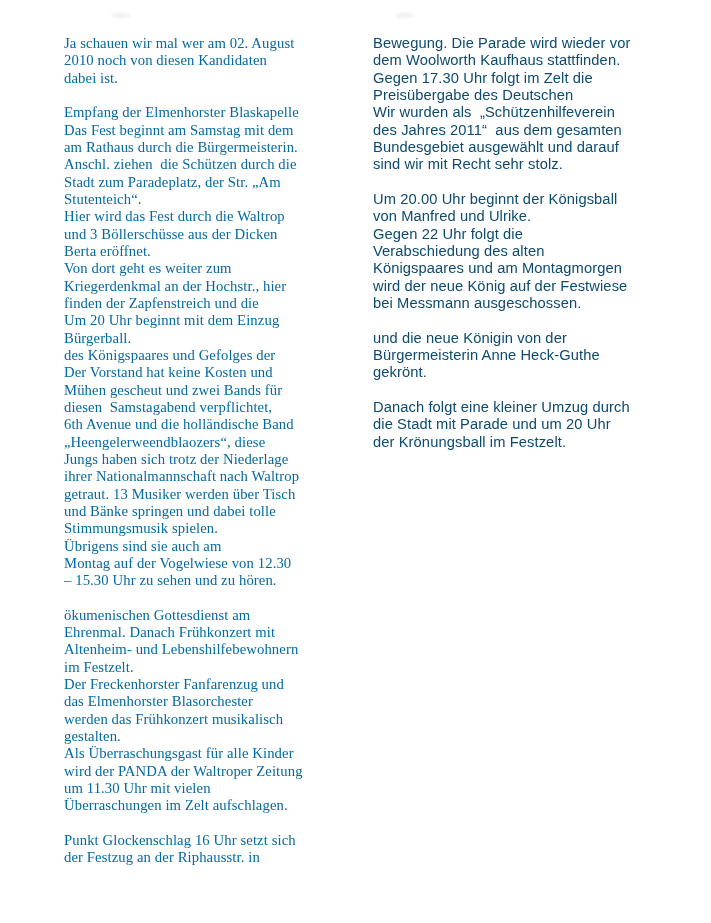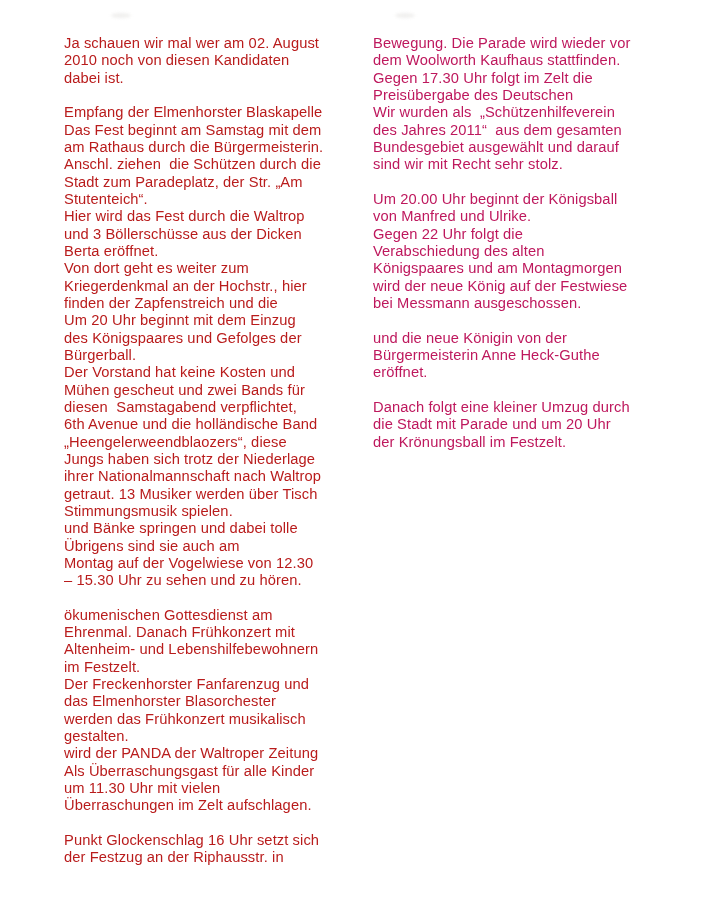--- a/index.html
+++ b/index.html
@@ -51,77 +51,77 @@
   .artifact-1 { left: 111px; top: 13px; width: 20px; height: 5px; }
   .artifact-2 { left: 395px; top: 13px; width: 20px; height: 5px; }
 </style>
 </head>
 <body style="background: rgb(255, 255, 255);">
 
 <div class="page">
   <div class="scan-artifact artifact-1"></div>
   <div class="scan-artifact artifact-2"></div>
 
-  <div class="column column-left" style="color: #b91c1c;">
+  <div class="column column-left" style="color: #0369a1; font-family: Liberation Serif, serif;">
       <div class="paragraph">
         <div class="line">Ja schauen wir mal wer am 02. August</div>
         <div class="line">2010 noch von diesen Kandidaten</div>
         <div class="line">dabei ist.</div>
       </div>
       <div class="paragraph">
         <div class="line">Empfang der Elmenhorster Blaskapelle</div>
         <div class="line">Das Fest beginnt am Samstag mit dem</div>
         <div class="line">am Rathaus durch die Bürgermeisterin.</div>
         <div class="line">Anschl. ziehen  die Schützen durch die</div>
         <div class="line">Stadt zum Paradeplatz, der Str. „Am</div>
         <div class="line">Stutenteich“.</div>
         <div class="line">Hier wird das Fest durch die Waltrop</div>
         <div class="line">und 3 Böllerschüsse aus der Dicken</div>
         <div class="line">Berta eröffnet.</div>
         <div class="line">Von dort geht es weiter zum</div>
         <div class="line">Kriegerdenkmal an der Hochstr., hier</div>
         <div class="line">finden der Zapfenstreich und die</div>
         <div class="line">Um 20 Uhr beginnt mit dem Einzug</div>
+        <div class="line">Bürgerball.</div>
         <div class="line">des Königspaares und Gefolges der</div>
-        <div class="line">Bürgerball.</div>
         <div class="line">Der Vorstand hat keine Kosten und</div>
         <div class="line">Mühen gescheut und zwei Bands für</div>
         <div class="line">diesen  Samstagabend verpflichtet,</div>
         <div class="line">6th Avenue und die holländische Band</div>
         <div class="line">„Heengelerweendblaozers“, diese</div>
         <div class="line">Jungs haben sich trotz der Niederlage</div>
         <div class="line">ihrer Nationalmannschaft nach Waltrop</div>
         <div class="line">getraut. 13 Musiker werden über Tisch</div>
+        <div class="line">und Bänke springen und dabei tolle</div>
         <div class="line">Stimmungsmusik spielen.</div>
-        <div class="line">und Bänke springen und dabei tolle</div>
         <div class="line">Übrigens sind sie auch am</div>
         <div class="line">Montag auf der Vogelwiese von 12.30</div>
         <div class="line">– 15.30 Uhr zu sehen und zu hören.</div>
       </div>
       <div class="paragraph">
         <div class="line">ökumenischen Gottesdienst am</div>
         <div class="line">Ehrenmal. Danach Frühkonzert mit</div>
         <div class="line">Altenheim- und Lebenshilfebewohnern</div>
         <div class="line">im Festzelt.</div>
         <div class="line">Der Freckenhorster Fanfarenzug und</div>
         <div class="line">das Elmenhorster Blasorchester</div>
         <div class="line">werden das Frühkonzert musikalisch</div>
         <div class="line">gestalten.</div>
+        <div class="line">Als Überraschungsgast für alle Kinder</div>
         <div class="line">wird der PANDA der Waltroper Zeitung</div>
-        <div class="line">Als Überraschungsgast für alle Kinder</div>
         <div class="line">um 11.30 Uhr mit vielen</div>
         <div class="line">Überraschungen im Zelt aufschlagen.</div>
       </div>
       <div class="paragraph">
         <div class="line">Punkt Glockenschlag 16 Uhr setzt sich</div>
         <div class="line">der Festzug an der Riphausstr. in</div>
       </div>
     </div>
 
-  <div class="column column-right" style="color: #be185d;">
+  <div class="column column-right" style="color: #0c4a6e;">
       <div class="paragraph">
         <div class="line">Bewegung. Die Parade wird wieder vor</div>
         <div class="line">dem Woolworth Kaufhaus stattfinden.</div>
         <div class="line">Gegen 17.30 Uhr folgt im Zelt die</div>
         <div class="line">Preisübergabe des Deutschen</div>
         <div class="line">Wir wurden als  „Schützenhilfeverein</div>
         <div class="line">des Jahres 2011“  aus dem gesamten</div>
         <div class="line">Bundesgebiet ausgewählt und darauf</div>
         <div class="line">sind wir mit Recht sehr stolz.</div>
       </div>
@@ -130,21 +130,21 @@
         <div class="line">von Manfred und Ulrike.</div>
         <div class="line">Gegen 22 Uhr folgt die</div>
         <div class="line">Verabschiedung des alten</div>
         <div class="line">Königspaares und am Montagmorgen</div>
         <div class="line">wird der neue König auf der Festwiese</div>
         <div class="line">bei Messmann ausgeschossen.</div>
       </div>
       <div class="paragraph">
         <div class="line">und die neue Königin von der</div>
         <div class="line">Bürgermeisterin Anne Heck-Guthe</div>
-        <div class="line">eröffnet.</div>
+        <div class="line">gekrönt.</div>
       </div>
       <div class="paragraph">
         <div class="line">Danach folgt eine kleiner Umzug durch</div>
         <div class="line">die Stadt mit Parade und um 20 Uhr</div>
         <div class="line">der Krönungsball im Festzelt.</div>
       </div>
     </div>
 </div>
 
 </body></html>

